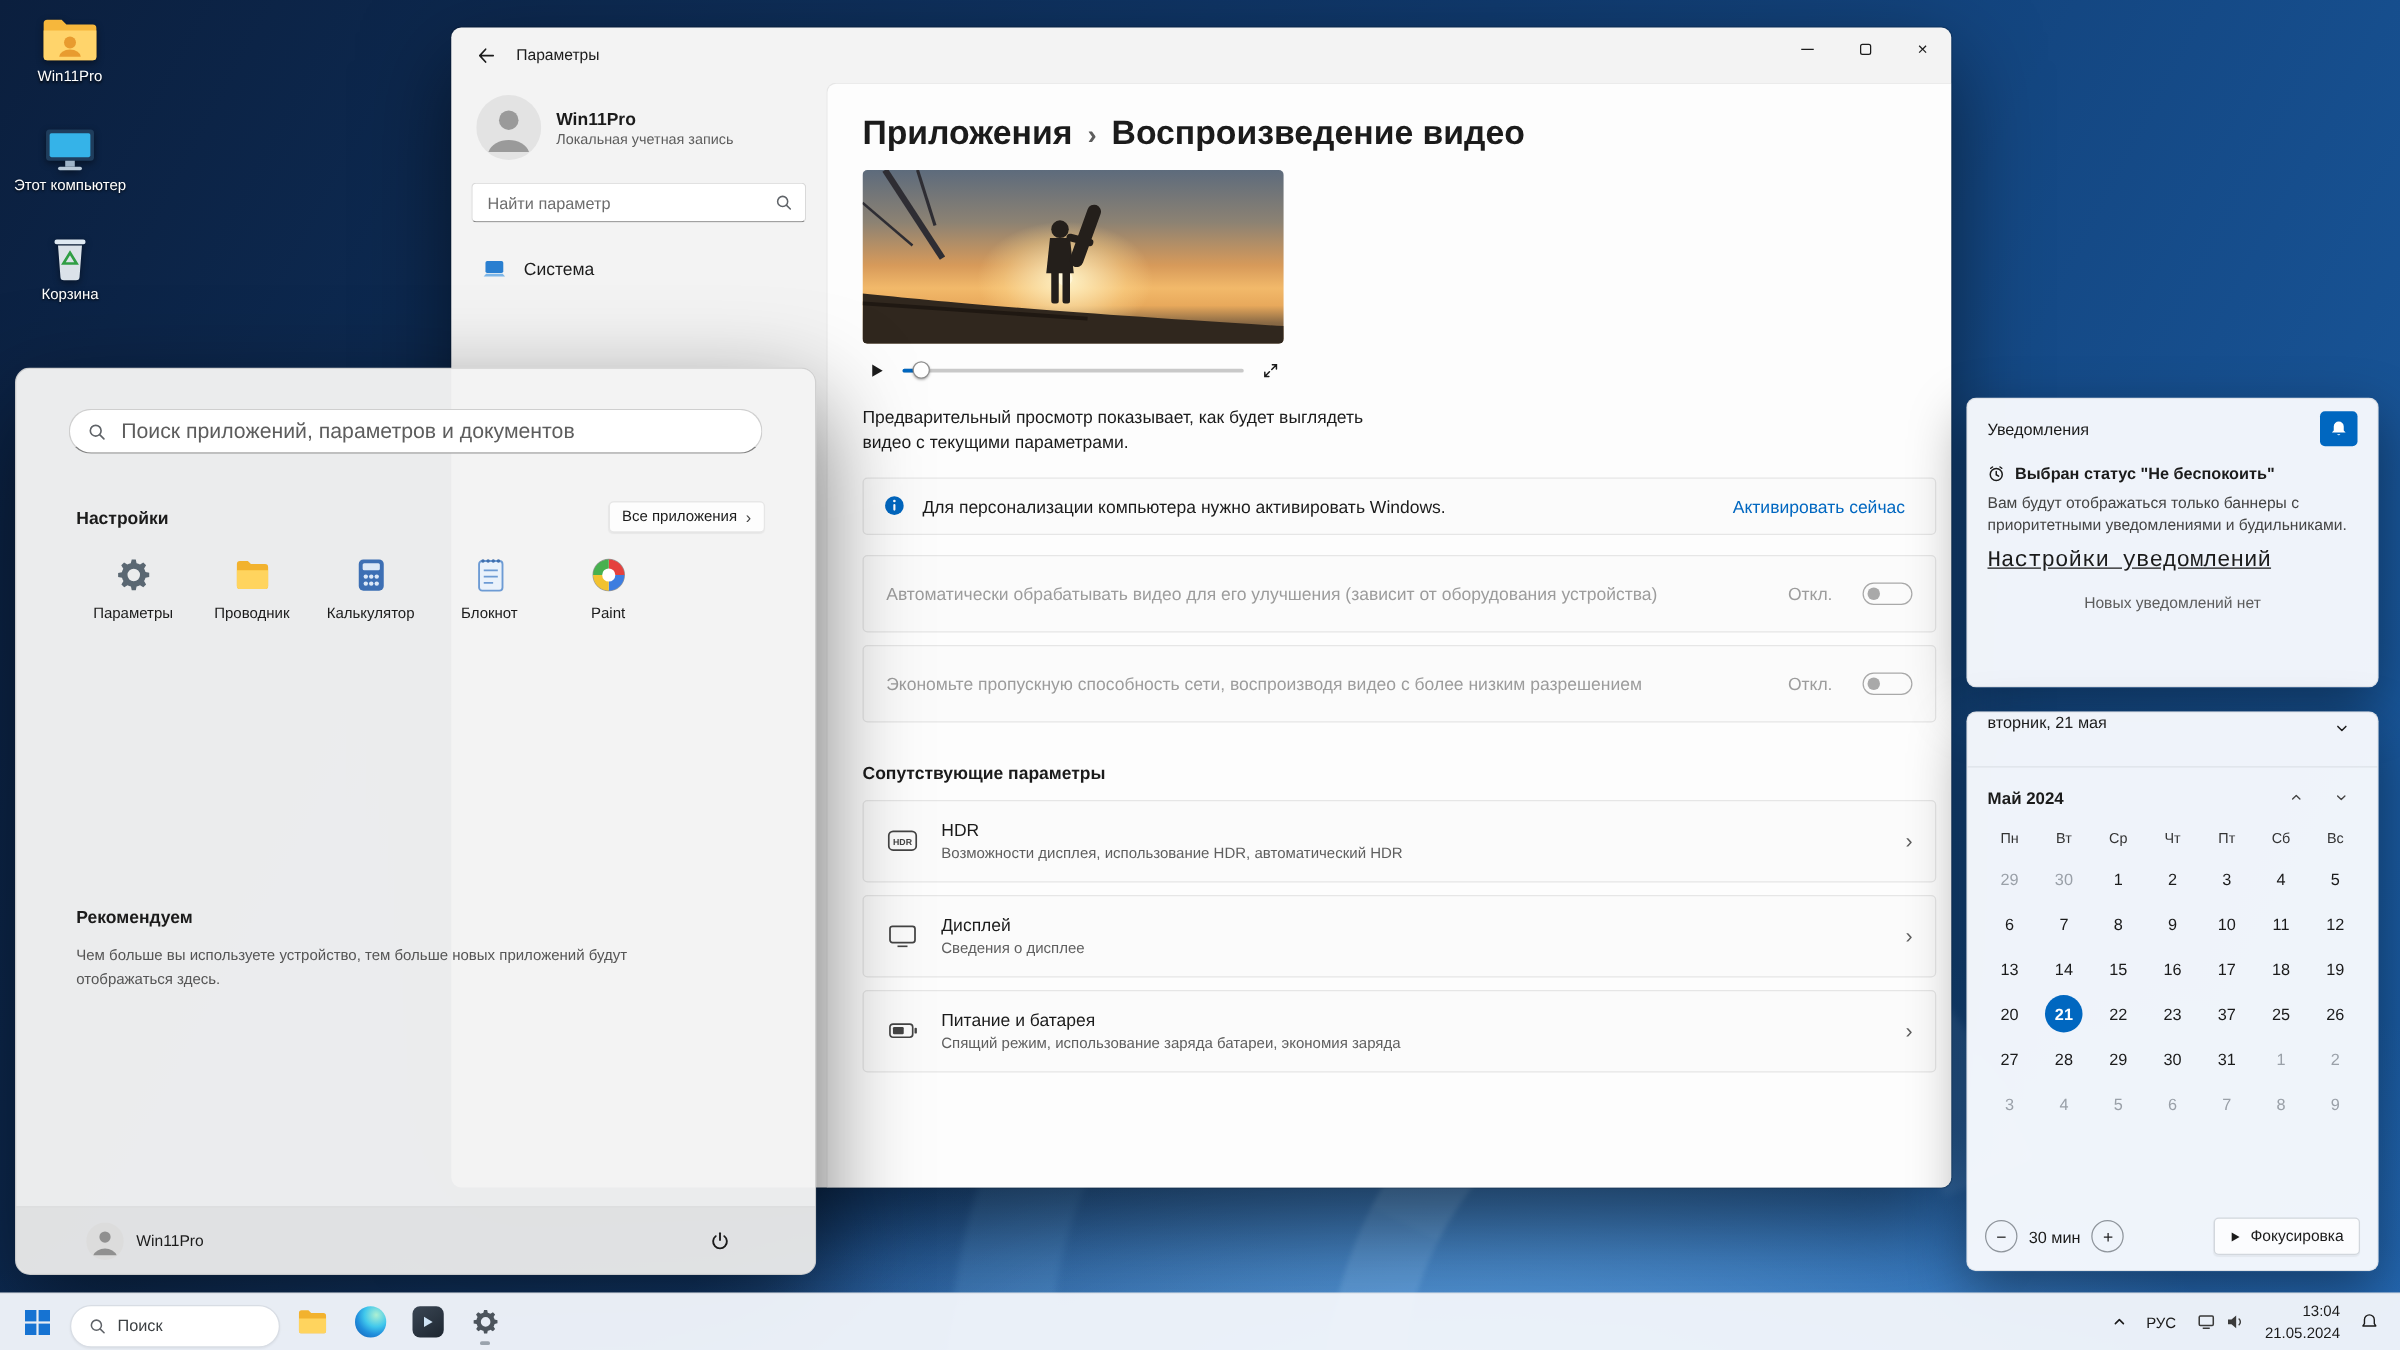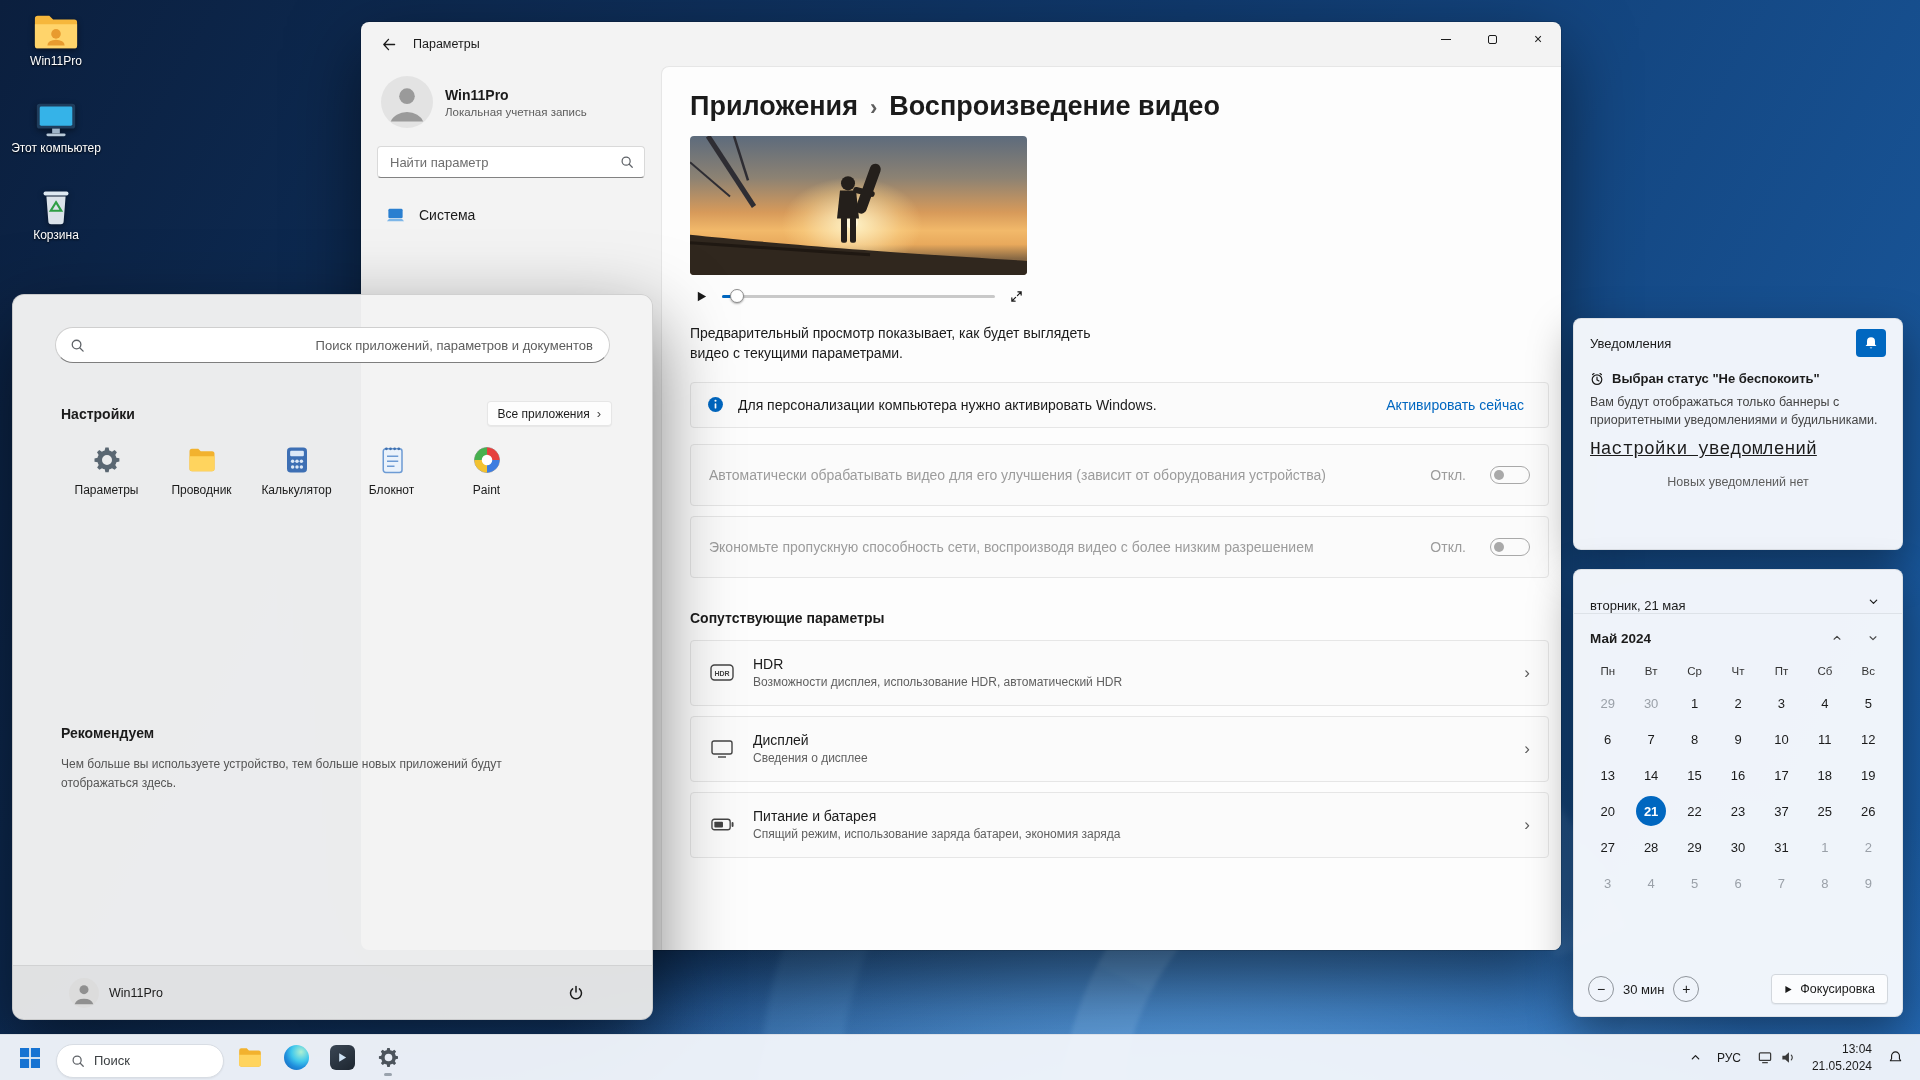--- a/index.html
+++ b/index.html
@@ -83,25 +83,25 @@
   .rel-title{font-size:14px;}
   .rel-sub{font-size:12px;color:#5f5f5f;margin-top:3px;}
   .rel-chev{margin-left:auto;color:#5d5d5d;font-size:17px;}
 
   
   .start{position:absolute;left:12px;top:294px;width:641px;height:726px;z-index:30;
     background:rgba(243,243,243,.97);border-radius:12px;border:1px solid rgba(0,0,0,.14);
     box-shadow:0 30px 80px rgba(0,0,0,.55);}
   .start-search{position:absolute;left:42px;right:42px;top:32px;height:36px;background:#fff;
     border:1px solid #cfcfcf;border-bottom-color:#7e7e7e;border-radius:18px;display:flex;align-items:center;gap:10px;padding:0 14px;}
-  .start-search input{flex:1;border:0;outline:0;font-size:13px;background:transparent;font-family:inherit;color:#7f1d1d;text-align:right;}
+  .start-search input{flex:1;border:0;outline:0;font-size:17px;background:transparent;font-family:inherit;color:#7f1d1d;}
   .start-search input::placeholder{color:#5d5d5d;}
   .pinned-head{position:absolute;left:48px;right:40px;top:106px;display:flex;align-items:center;}
   .sec-label{font-size:14px;font-weight:700;}
-  .all-apps{margin-left:auto;display:flex;align-items:center;gap:7px;font-size:12px;cursor:pointer;
+  .all-apps{margin-left:auto;display:flex;gap:7px;font-size:12px;cursor:pointer;
     background:rgba(255,255,255,.8);border:1px solid rgba(0,0,0,.09);border-radius:4px;padding:4px 10px;box-shadow:0 1px 1px rgba(0,0,0,.05);}
   .all-apps .chev{font-size:13px;color:#444;}
   .app-grid{position:absolute;left:46px;top:140px;display:flex;}
   .app-cell{width:95px;display:flex;flex-direction:column;align-items:center;gap:8px;padding:10px 0;border-radius:6px;cursor:pointer;}
   .app-cell svg{width:30px;height:30px;}
   .app-label{font-size:12px;}
   .rec-head{position:absolute;left:48px;top:430px;}
   .rec-text{position:absolute;left:48px;top:460px;width:480px;font-size:12px;color:#555;line-height:1.55;}
   .start-footer{position:absolute;left:0;right:0;bottom:0;height:54px;background:rgba(0,0,0,.045);
     border-top:1px solid rgba(0,0,0,.07);border-radius:0 0 12px 12px;display:flex;align-items:center;padding:0 58px 0 56px;}
@@ -115,21 +115,21 @@
   .notif-head{display:flex;align-items:center;}
   .notif-title{font-size:13px;}
   .dnd-btn{margin-left:auto;width:30px;height:28px;background:#0067c0;border-radius:4px;display:flex;align-items:center;justify-content:center;cursor:pointer;}
   .status-row{display:flex;align-items:center;gap:8px;margin-top:14px;}
   .status-title{font-size:13px;font-weight:700;}
   .status-body{font-size:12.5px;color:#444;margin-top:7px;line-height:1.45;}
   .notif-link{font-size:18px;text-decoration:underline;margin-top:10px;display:inline-block;cursor:pointer;font-family:Liberation Mono, monospace;}
   .notif-empty{font-size:12.5px;color:#5d5d5d;text-align:center;margin-top:16px;}
 
   .cal{top:569px;height:448px;display:flex;flex-direction:column;}
-  .cal-head{height:44px;flex:0 0 auto;display:flex;align-items:flex-end;padding:0 16px;border-bottom:1px solid #dde2e8;}
+  .cal-head{height:44px;flex:0 0 auto;display:flex;align-items:flex-start;padding:0 16px;border-bottom:1px solid #dde2e8;}
   .cal-date{font-size:13px;}
   .icon-btn{display:flex;align-items:center;justify-content:center;width:26px;height:24px;border-radius:4px;cursor:pointer;}
   .cal-month-row{display:flex;align-items:center;padding:12px 16px 4px;}
   .cal-month{font-size:13.5px;font-weight:600;}
   .cal-nav{margin-left:auto;display:flex;gap:10px;}
   .cal-grid{display:grid;grid-template-columns:repeat(7,1fr);padding:4px 12px 0;row-gap:2px;}
   .dow{font-size:11.5px;text-align:center;padding:7px 0;color:#333;}
   .cc{height:34px;display:flex;align-items:center;justify-content:center;font-size:13px;cursor:pointer;border-radius:50%;}
   .cc.mut{color:#9aa0a8;}
   .cc.sel{width:30px;height:30px;margin:2px auto;background:#0067c0;color:#fff;font-weight:600;}

